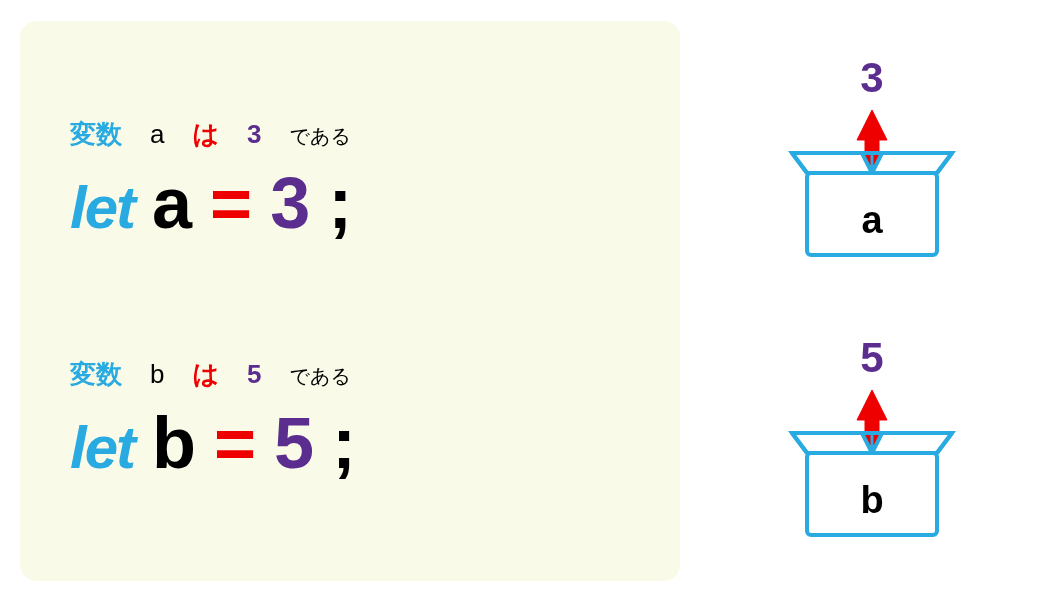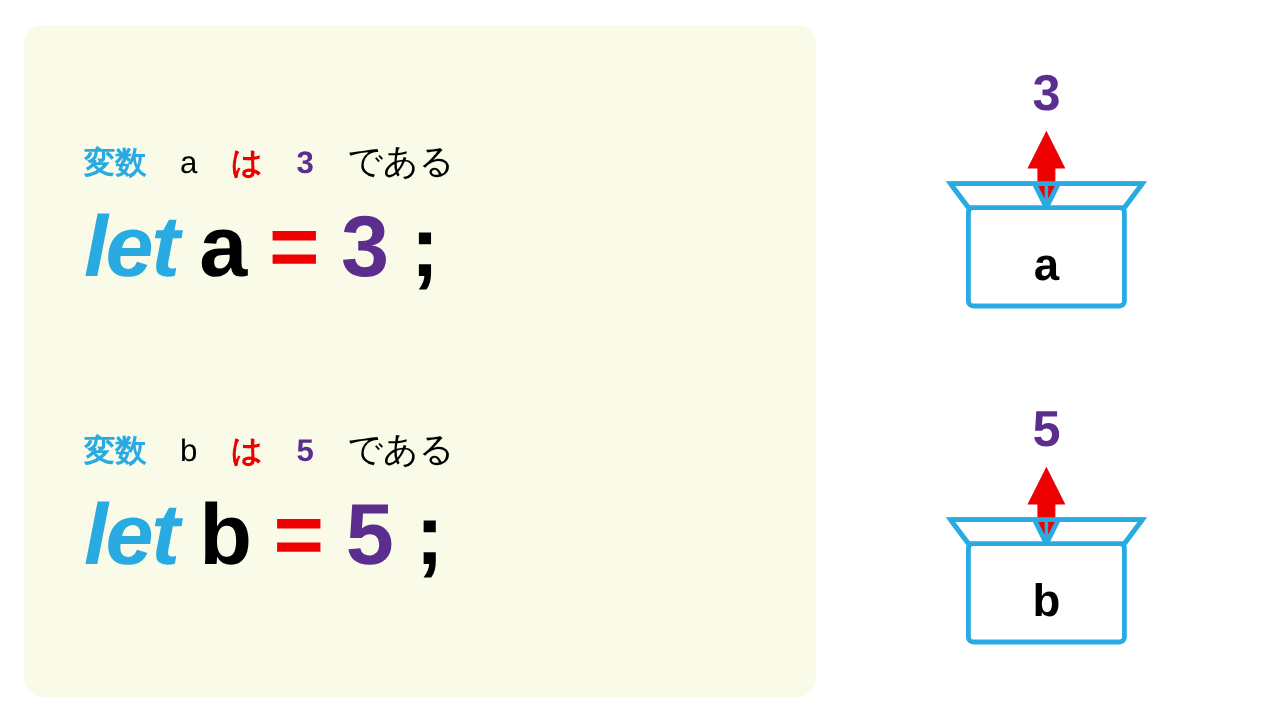--- a/index.html
+++ b/index.html
@@ -56,30 +56,30 @@
       font-weight: bold;
       font-size: 26px;
     }
     .desc-num {
       color: #5b2d8e;
       font-weight: bold;
       font-size: 26px;
     }
     .desc-dearu {
       color: #000;
-      font-size: 29px;
+      font-size: 20px;
     }
     .code-row {
       display: flex;
       align-items: baseline;
       gap: 18px;
     }
     .code-let {
       color: #29abe2;
-      font-size: 72px;
+      font-size: 60px;
       font-weight: bold;
       font-style: italic;
       letter-spacing: -2px;
     }
     .code-varname {
       color: #000;
       font-size: 72px;
       font-weight: bold;
     }
     .code-eq {

